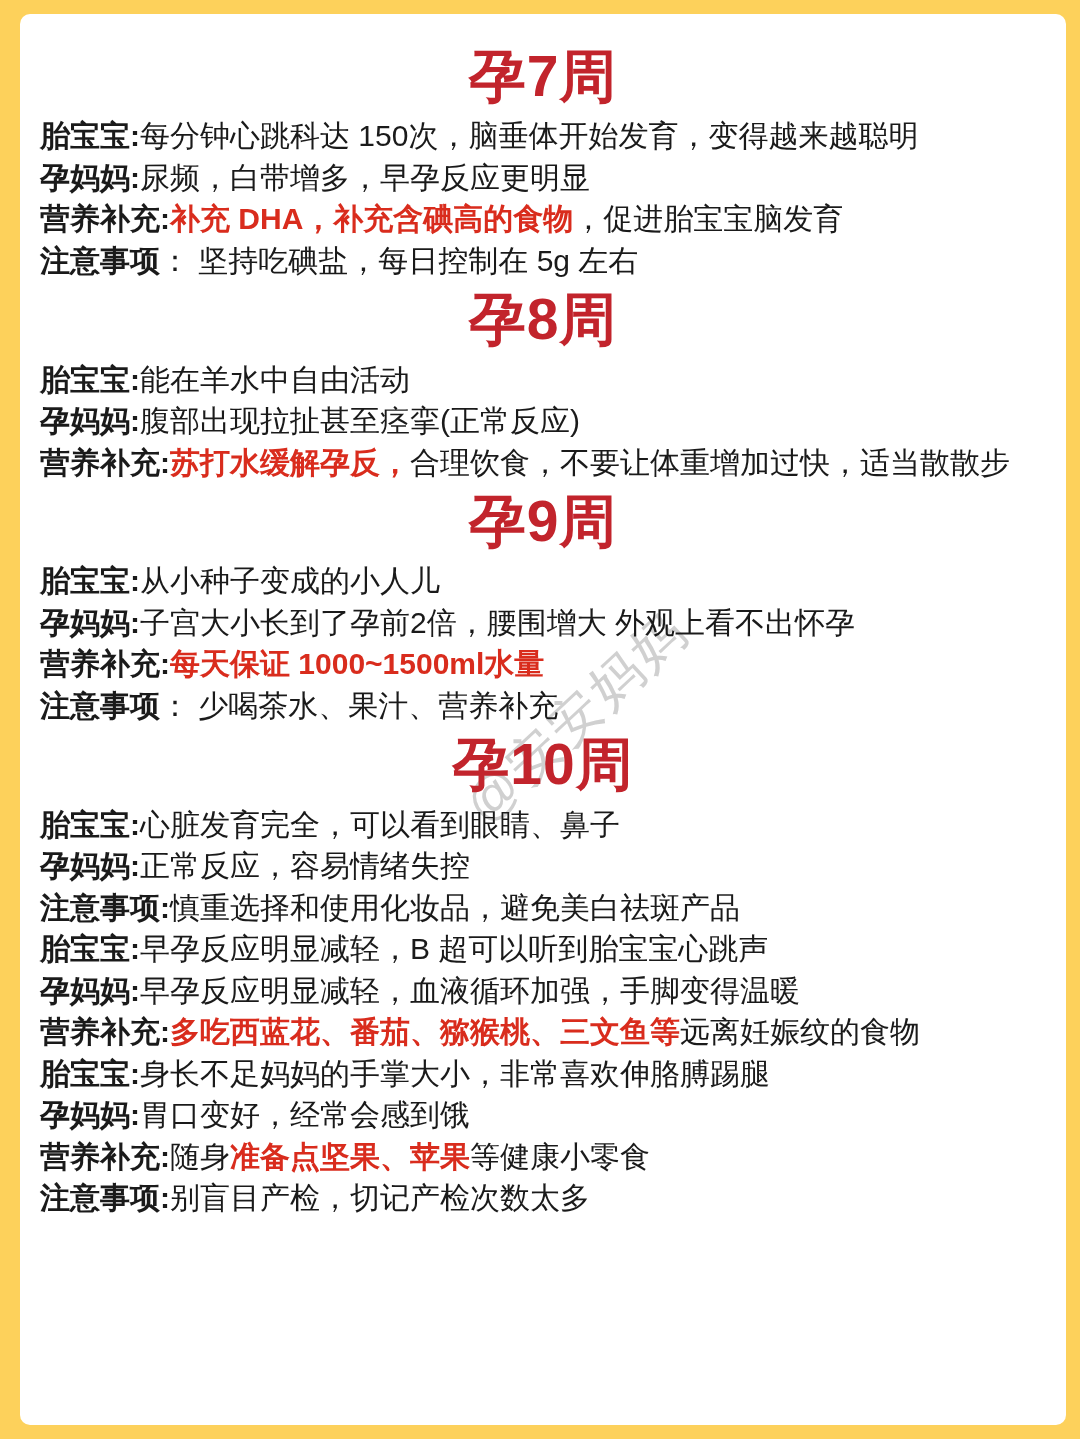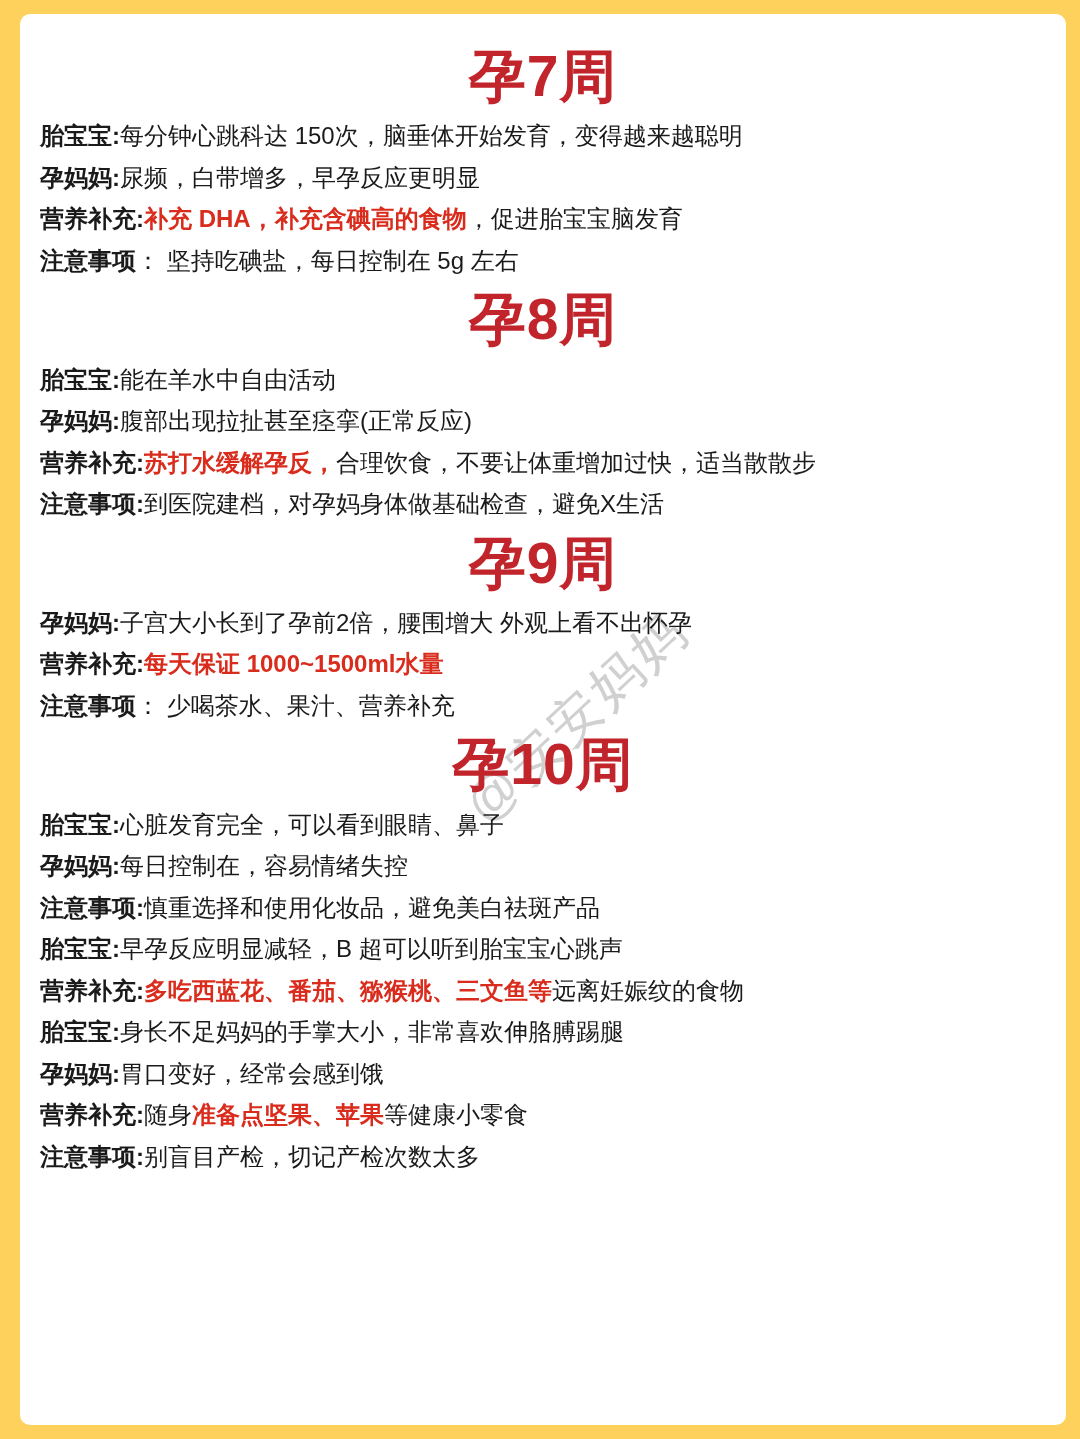--- a/index.html
+++ b/index.html
@@ -28,21 +28,21 @@
   .section-title {
     font-size: 57px;
     font-weight: 800;
     color: var(--title-red);
     text-align: center;
     line-height: 1.04;
     margin: 9px 0 9px 0;
     letter-spacing: 1px;
   }
   .row {
-    font-size: 24px;
+    font-size: 30px;
     line-height: 41.5px;
     color: var(--text);
     white-space: nowrap;
   }
   .seg { font-weight: 400; color: var(--text); }
   .seg.b { font-weight: 700; }
   .seg.r { color: var(--accent-red); font-weight: 700; }
   .watermark {
     position: absolute;
     left: 398px; top: 668px;
@@ -74,45 +74,46 @@
           <div class="row"><span class="seg b">注意事项</span><span class="seg">： 坚持吃碘盐，每日控制在 5g 左右</span></div>
         </div>
   </section>
 
   <section class="section">
     <h2 class="section-title">孕8周</h2>
     <div class="rows">
           <div class="row"><span class="seg b">胎宝宝:</span><span class="seg">能在羊水中自由活动</span></div>
           <div class="row"><span class="seg b">孕妈妈:</span><span class="seg">腹部出现拉扯甚至痉挛(正常反应)</span></div>
           <div class="row"><span class="seg b">营养补充:</span><span class="seg r">苏打水缓解孕反，</span><span class="seg">合理饮食，不要让体重增加过快，适当散散步</span></div>
-          <div class="row"><span class="seg b">注意事项:</span><span class="seg">到医院建档，对孕妈身体做基础检查，避免X生活</span></div>
         </div>
   </section>
 
   <section class="section">
     <h2 class="section-title">孕9周</h2>
     <div class="rows">
+          <div class="row"><span class="seg b">胎宝宝:</span><span class="seg">从小种子变成的小人儿</span></div>
           <div class="row"><span class="seg b">孕妈妈:</span><span class="seg">子宫大小长到了孕前2倍，腰围增大 外观上看不出怀孕</span></div>
           <div class="row"><span class="seg b">营养补充:</span><span class="seg r">每天保证 1000~1500ml水量</span></div>
           <div class="row"><span class="seg b">注意事项</span><span class="seg">： 少喝茶水、果汁、营养补充</span></div>
         </div>
   </section>
 
   <section class="section">
     <h2 class="section-title">孕10周</h2>
     <div class="rows">
           <div class="row"><span class="seg b">胎宝宝:</span><span class="seg">心脏发育完全，可以看到眼睛、鼻子</span></div>
-          <div class="row"><span class="seg b">孕妈妈:</span><span class="seg">每日控制在，容易情绪失控</span></div>
+          <div class="row"><span class="seg b">孕妈妈:</span><span class="seg">正常反应，容易情绪失控</span></div>
           <div class="row"><span class="seg b">注意事项:</span><span class="seg">慎重选择和使用化妆品，避免美白祛斑产品</span></div>
         </div>
   </section>
 
   <section class="section">
     <div class="rows">
           <div class="row"><span class="seg b">胎宝宝:</span><span class="seg">早孕反应明显减轻，B 超可以听到胎宝宝心跳声</span></div>
+          <div class="row"><span class="seg b">孕妈妈:</span><span class="seg">早孕反应明显减轻，血液循环加强，手脚变得温暖</span></div>
           <div class="row"><span class="seg b">营养补充:</span><span class="seg r">多吃西蓝花、番茄、猕猴桃、三文鱼等</span><span class="seg">远离妊娠纹的食物</span></div>
         </div>
   </section>
 
   <section class="section">
     <div class="rows">
           <div class="row"><span class="seg b">胎宝宝:</span><span class="seg">身长不足妈妈的手掌大小，非常喜欢伸胳膊踢腿</span></div>
           <div class="row"><span class="seg b">孕妈妈:</span><span class="seg">胃口变好，经常会感到饿</span></div>
           <div class="row"><span class="seg b">营养补充:</span><span class="seg">随身</span><span class="seg r">准备点坚果、苹果</span><span class="seg">等健康小零食</span></div>
           <div class="row"><span class="seg b">注意事项:</span><span class="seg">别盲目产检，切记产检次数太多</span></div>

